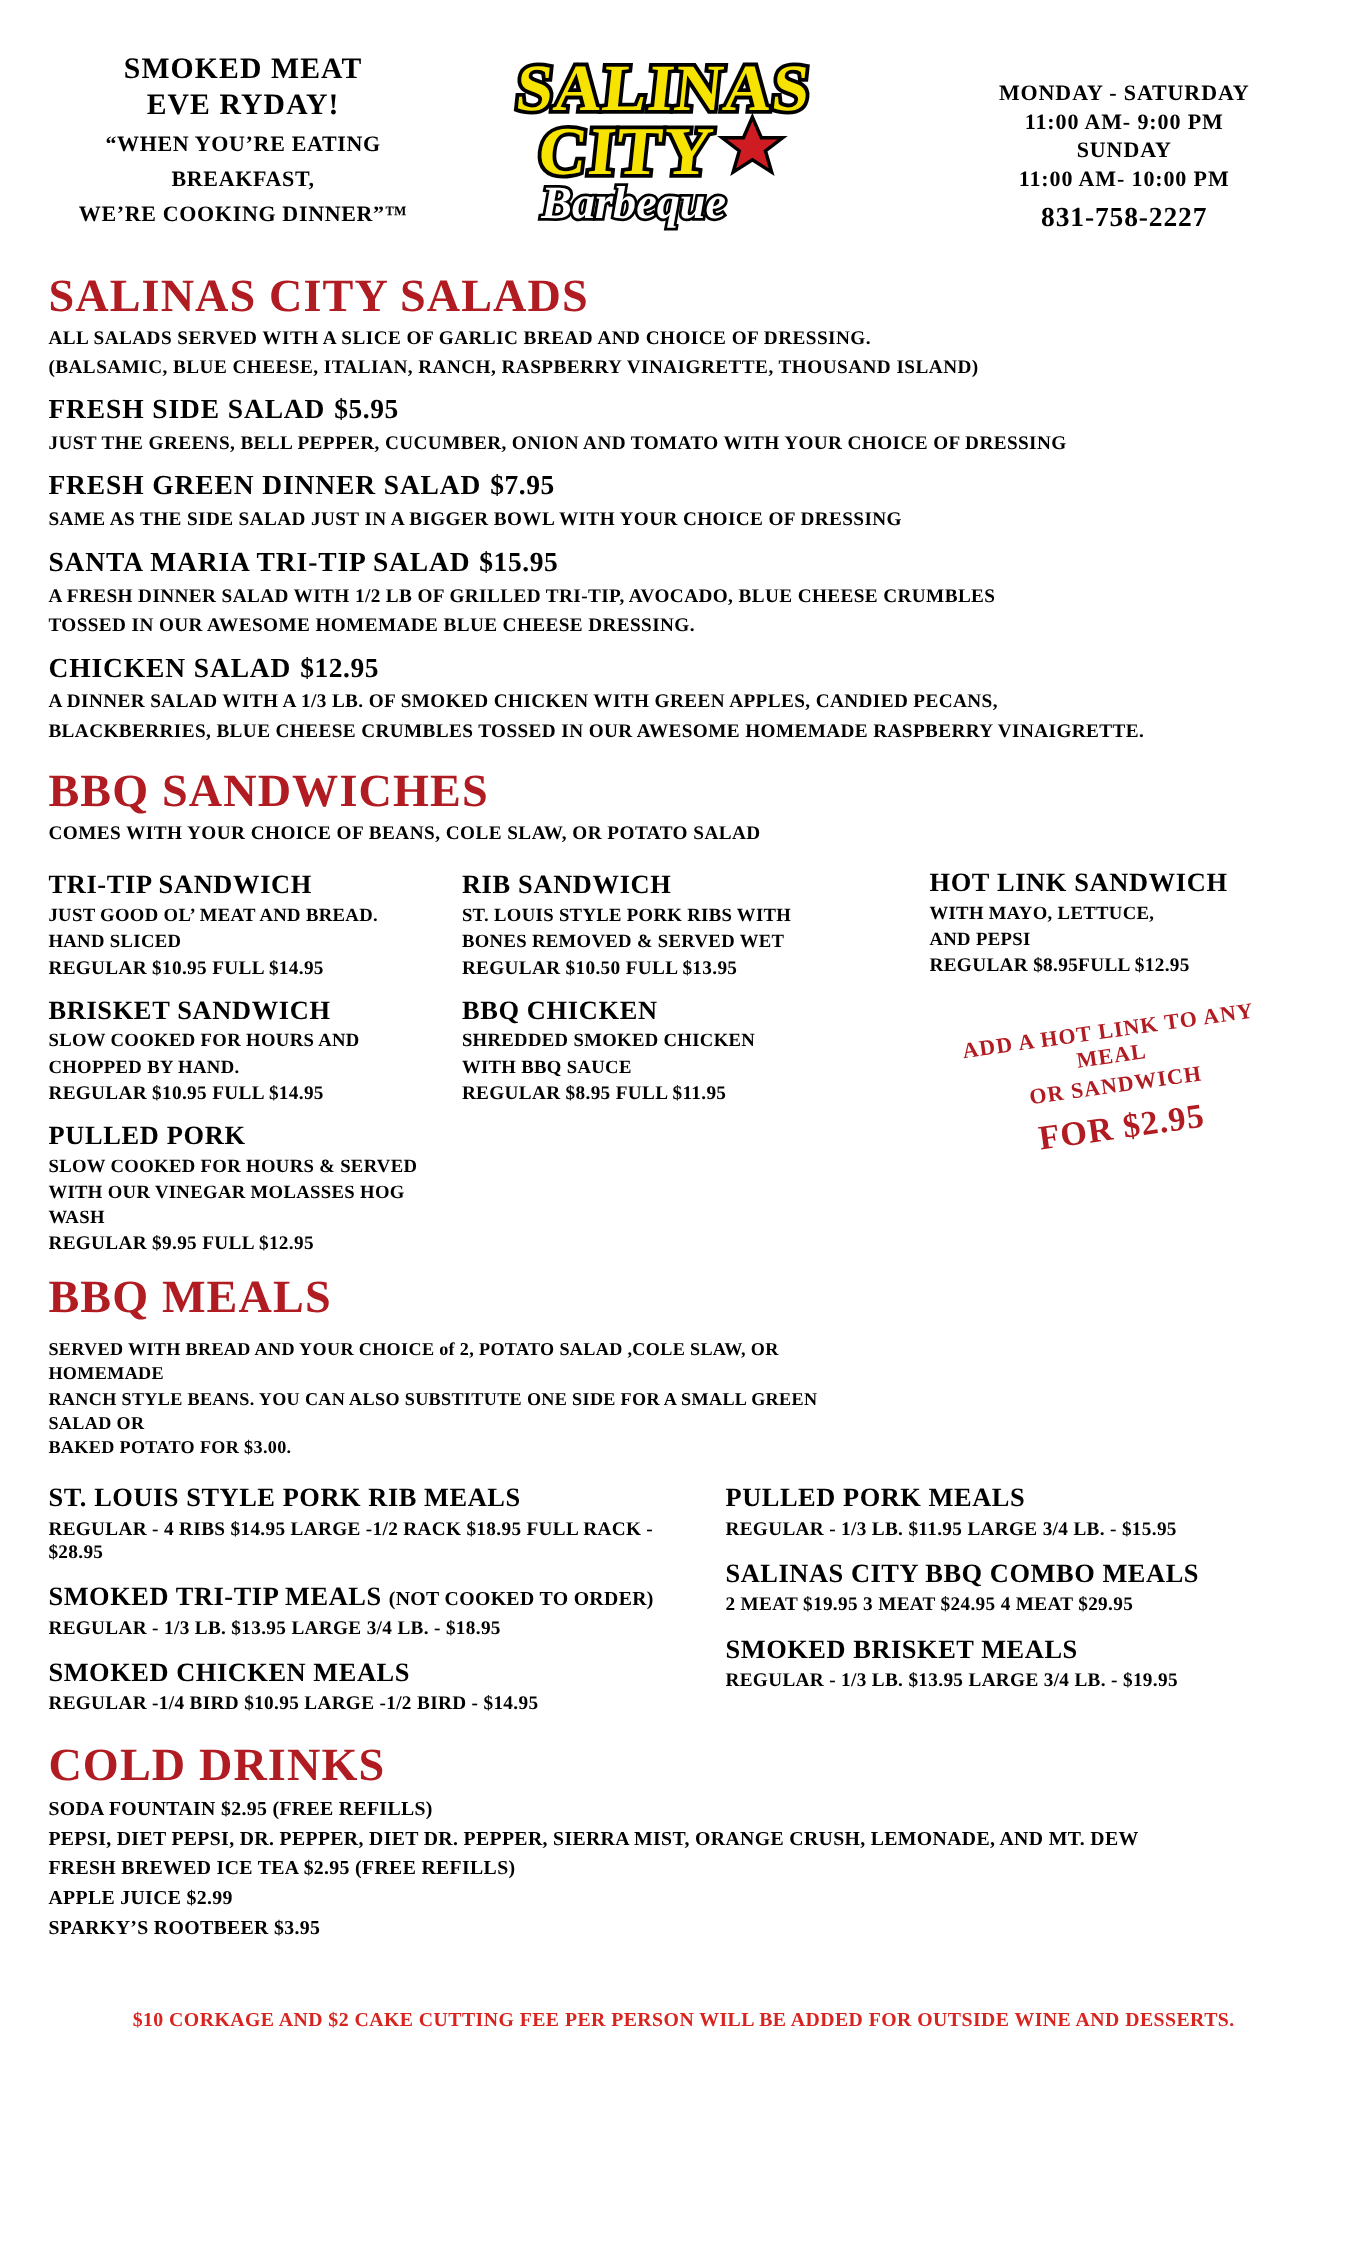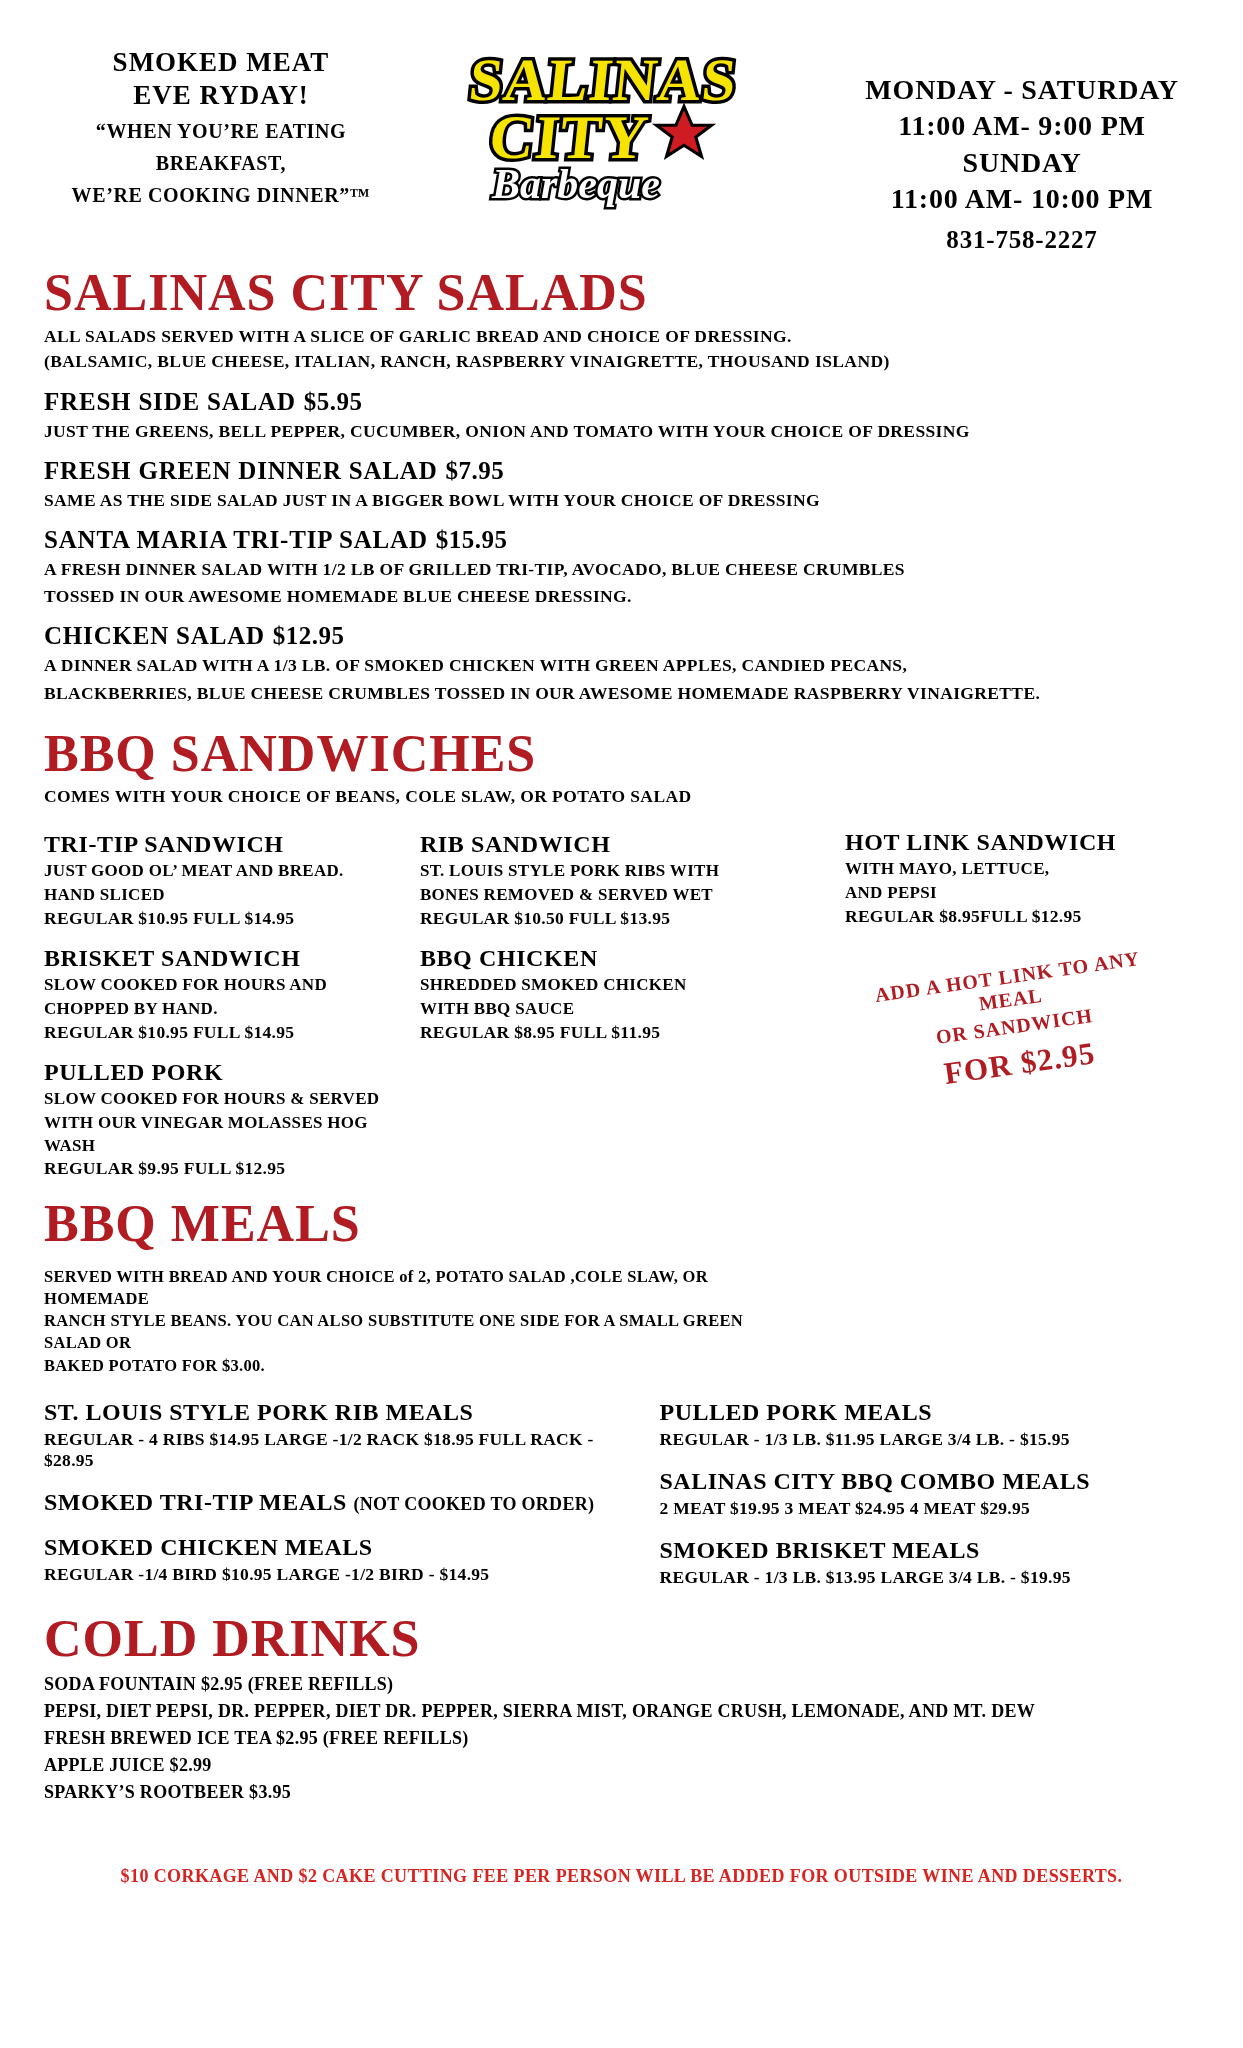--- a/index.html
+++ b/index.html
@@ -53,21 +53,21 @@
     font-size: 20px;
     line-height: 1.3;
     margin-top: 6px;
     letter-spacing: 0.6px;
   }
   .header-right {
     width: 330px;
     padding-top: 38px;
   }
   .header-right div {
-    font-size: 28px;
+    font-size: 20px;
     line-height: 1.3;
     letter-spacing: 0.8px;
   }
   .header-right .phone {
     margin-top: 6px;
     font-size: 25px;
   }
 
   
   .logo {
@@ -76,21 +76,21 @@
     height: 185px;
     margin-top: 4px;
   }
   .logo-svg { display:block; }
 
   
   .section-title {
     font-family: "Liberation Serif", serif;
     font-weight: bold;
     color: #b01c22;
-    font-size: 52px;
+    font-size: 42px;
     letter-spacing: 1px;
     line-height: 1.05;
     margin: 10px 0 4px 0;
   }
   .section-sub {
     font-weight: bold;
     font-size: 17.5px;
     letter-spacing: 0.4px;
     line-height: 1.35;
     margin-bottom: 2px;
@@ -351,20 +351,21 @@
     <div class="meals-note" style="margin-top:0;">BAKED POTATO FOR $3.00.</div>
 
     <div class="meals-grid">
       <div class="meals-col left">
         <div class="meal">
           <div class="meal-name">ST. LOUIS STYLE PORK RIB MEALS</div>
           <div class="meal-line">REGULAR - 4 RIBS $14.95   LARGE -1/2 RACK $18.95    FULL RACK - $28.95</div>
         </div>
         <div class="meal">
           <div class="meal-name"><span>SMOKED TRI-TIP MEALS</span> <span class="small">(NOT COOKED TO ORDER)</span></div>
+          <div class="meal-line">REGULAR - 1/3 LB.  $13.95      LARGE 3/4 LB. - $18.95</div>
         </div>
         <div class="meal">
           <div class="meal-name">SMOKED CHICKEN MEALS</div>
           <div class="meal-line">REGULAR  -1/4 BIRD  $10.95     LARGE -1/2 BIRD - $14.95</div>
         </div>
       </div>
 
       <div class="meals-col right">
         <div class="meal">
           <div class="meal-name">PULLED PORK MEALS</div>

